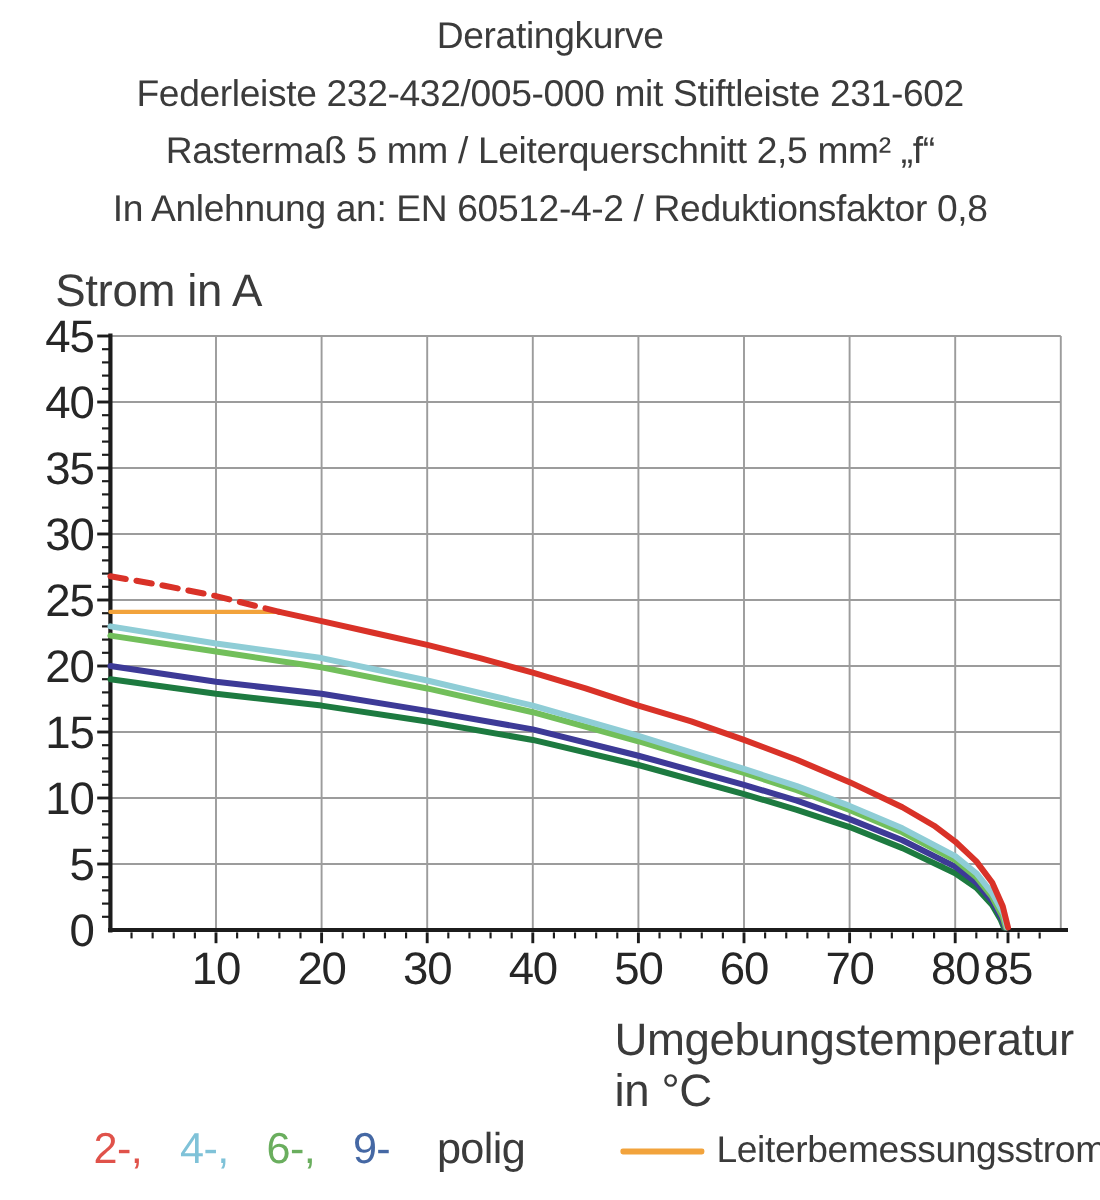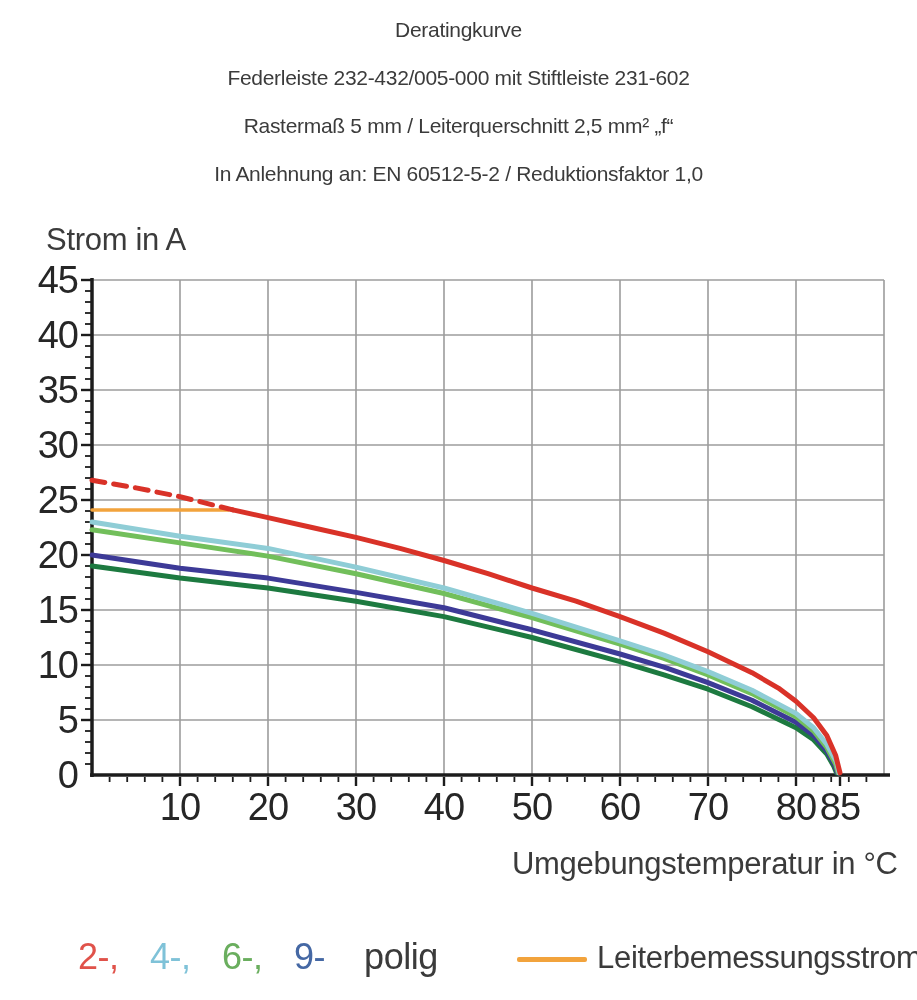--- a/index.html
+++ b/index.html
@@ -4,24 +4,24 @@
 <style>
   html,body{margin:0;padding:0;}
   body{
     width:917px;height:1000px;position:relative;overflow:hidden;
     background:#ffffff;
     font-family:"Liberation Sans", sans-serif;
     color:#3b3b3b;
   }
   .titles{
     position:absolute;left:0;top:6px;width:917px;
-    text-align:center;line-height:48px;font-size:21px;
+    text-align:center;line-height:48px;font-size:31px;
     letter-spacing:-0.3px;color:#3b3b3b;
   }
-  .axis-title{position:absolute;font-size:31px;color:#3b3b3b;letter-spacing:-0.3px;}
+  .axis-title{position:absolute;font-size:38px;color:#3b3b3b;letter-spacing:-0.3px;}
   #ylabel{left:46px;top:222px;}
   #xlabel{left:512px;top:846px;}
   svg.chart{position:absolute;left:0;top:0;}
   .legend-poles{
     position:absolute;left:78px;top:936px;font-size:36px;letter-spacing:-0.5px;
     white-space:nowrap;
   }
   .legend-poles .pole{margin-right:22px;}
   .legend-poles .pole.no-gap{margin-right:0;}
   .legend-rated-swatch{
@@ -31,21 +31,21 @@
     position:absolute;left:597px;top:940px;font-size:31px;letter-spacing:-0.3px;color:#3b3b3b;
   }
 </style>
 </head>
 <body>
 
 <div class="titles">
   <div>Deratingkurve</div>
   <div>Federleiste 232-432/005-000 mit Stiftleiste 231-602</div>
   <div>Rastermaß 5 mm / Leiterquerschnitt 2,5 mm² „f“</div>
-  <div>In Anlehnung an: EN 60512-5-2 / Reduktionsfaktor 1,0</div>
+  <div>In Anlehnung an: EN 60512-4-2 / Reduktionsfaktor 0,8</div>
 </div>
 
 <div id="ylabel" class="axis-title">Strom in A</div>
 
 <svg id="chart" class="chart" width="917" height="1000" viewBox="0 0 917 1000">
     <line x1="180" y1="280" x2="180" y2="775" stroke="#9c9c9c" stroke-width="1.6"></line>
     <line x1="268" y1="280" x2="268" y2="775" stroke="#9c9c9c" stroke-width="1.6"></line>
     <line x1="356" y1="280" x2="356" y2="775" stroke="#9c9c9c" stroke-width="1.6"></line>
     <line x1="444" y1="280" x2="444" y2="775" stroke="#9c9c9c" stroke-width="1.6"></line>
     <line x1="532" y1="280" x2="532" y2="775" stroke="#9c9c9c" stroke-width="1.6"></line>

